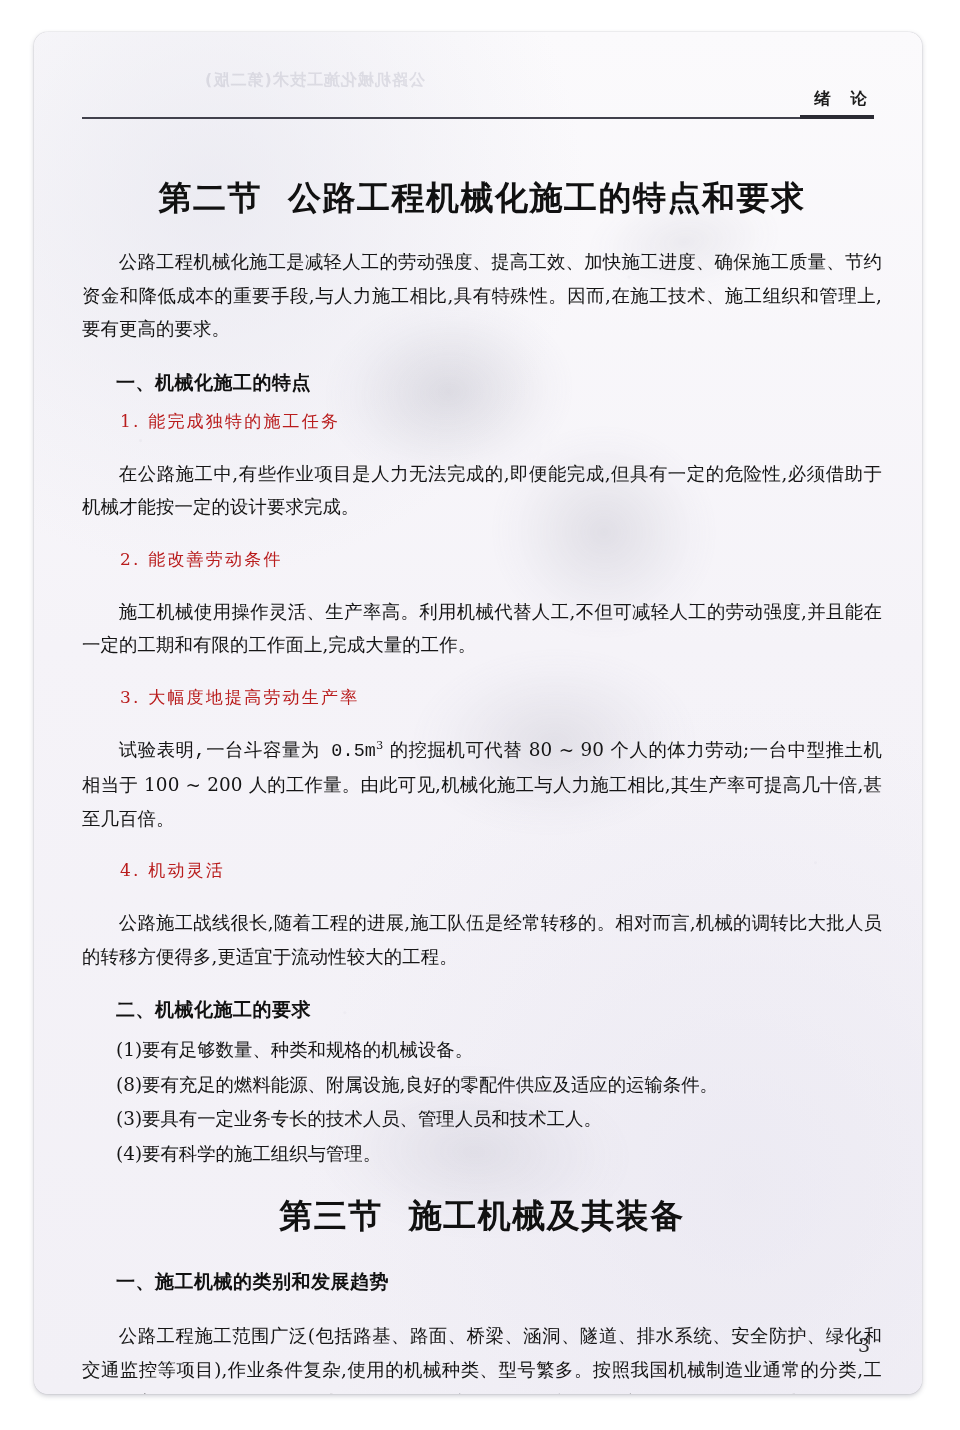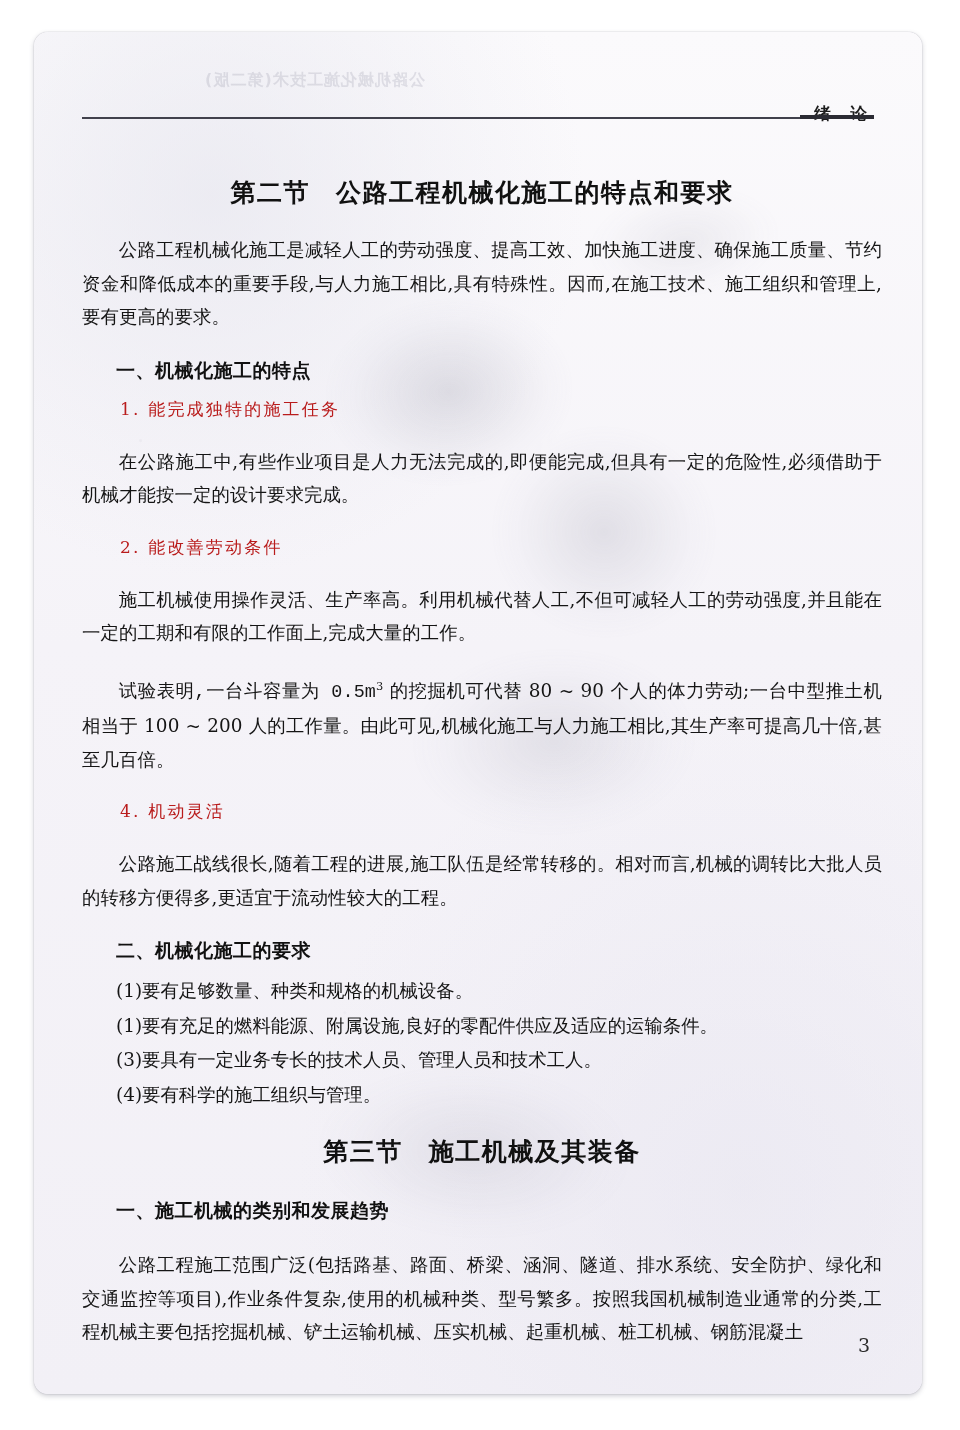--- a/index.html
+++ b/index.html
@@ -77,21 +77,21 @@
   .running-head {
     position: absolute;
     left: 48px;
     top: 56px;
     width: 792px;
     height: 40px;
   }
   .rh-title {
     position: absolute;
     right: 0;
-    top: 15px;
+    top: 0;
     font-family: "DejaVu Sans", "Liberation Sans", sans-serif;
     font-weight: bold;
     font-size: 16.5px;
     letter-spacing: 7px;
     color: #1d1d1d;
   }
   .rh-rule {
     position: absolute;
     left: 0;
     right: 0;
@@ -114,21 +114,21 @@
     left: 48px;
     top: 112px;
     width: 800px;
     color: #161616;
   }
 
   h2.section-title {
     margin: 32px 0 18px 0;
     font-family: "DejaVu Sans", "Liberation Sans", sans-serif;
     font-weight: bold;
-    font-size: 25px;
+    font-size: 33px;
     text-align: center;
     letter-spacing: 1.5px;
     color: #111;
   }
   h2.section-title .sec-num { margin-right: 26px; }
 
   h3.sub-title {
     margin: 22px 0 10px 0;
     padding-left: 34px;
     font-family: "DejaVu Sans", "Liberation Sans", sans-serif;
@@ -223,29 +223,30 @@
       <p class="body">公路工程机械化施工是减轻人工的劳动强度、提高工效、加快施工进度、确保施工质量、节约资金和降低成本的重要手段,与人力施工相比,具有特殊性。因而,在施工技术、施工组织和管理上,要有更高的要求。</p>
 
       <h3 class="sub-title">一、机械化施工的特点</h3>
 
       <h4 class="item-title">1. 能完成独特的施工任务</h4>
       <p class="body">在公路施工中,有些作业项目是人力无法完成的,即便能完成,但具有一定的危险性,必须借助于机械才能按一定的设计要求完成。</p>
 
       <h4 class="item-title">2. 能改善劳动条件</h4>
       <p class="body">施工机械使用操作灵活、生产率高。利用机械代替人工,不但可减轻人工的劳动强度,并且能在一定的工期和有限的工作面上,完成大量的工作。</p>
 
+      <h4 class="item-title">3. 大幅度地提高劳动生产率</h4>
       <p class="body"><span class="num">试验表明,一台斗容量为 0.5m</span><sup>3</sup><span> 的挖掘机可代替 80 ~ 90 个人的体力劳动;一台中型推土机相当于 100 ~ 200 人的工作量。由此可见,机械化施工与人力施工相比,其生产率可提高几十倍,甚至几百倍。</span></p>
 
       <h4 class="item-title">4. 机动灵活</h4>
       <p class="body">公路施工战线很长,随着工程的进展,施工队伍是经常转移的。相对而言,机械的调转比大批人员的转移方便得多,更适宜于流动性较大的工程。</p>
 
       <h3 class="sub-title">二、机械化施工的要求</h3>
 
       <p class="listitem">(1)要有足够数量、种类和规格的机械设备。</p>
-      <p class="listitem">(1)要有充足的燃料能源、附属设施,良好的零配件供应及适应的运输条件。</p>
+      <p class="listitem">(8)要有充足的燃料能源、附属设施,良好的零配件供应及适应的运输条件。</p>
       <p class="listitem">(3)要具有一定业务专长的技术人员、管理人员和技术工人。</p>
       <p class="listitem">(4)要有科学的施工组织与管理。</p>
 
       <h2 class="section-title" style="margin-top:24px;">
         <span class="sec-num">第三节</span><span>施工机械及其装备</span>
       </h2>
 
       <h3 class="sub-title" style="margin-top:30px;">一、施工机械的类别和发展趋势</h3>
       <p class="body">公路工程施工范围广泛(包括路基、路面、桥梁、涵洞、隧道、排水系统、安全防护、绿化和交通监控等项目),作业条件复杂,使用的机械种类、型号繁多。按照我国机械制造业通常的分类,工程机械主要包括挖掘机械、铲土运输机械、压实机械、起重机械、桩工机械、钢筋混凝土</p>
     </div>

